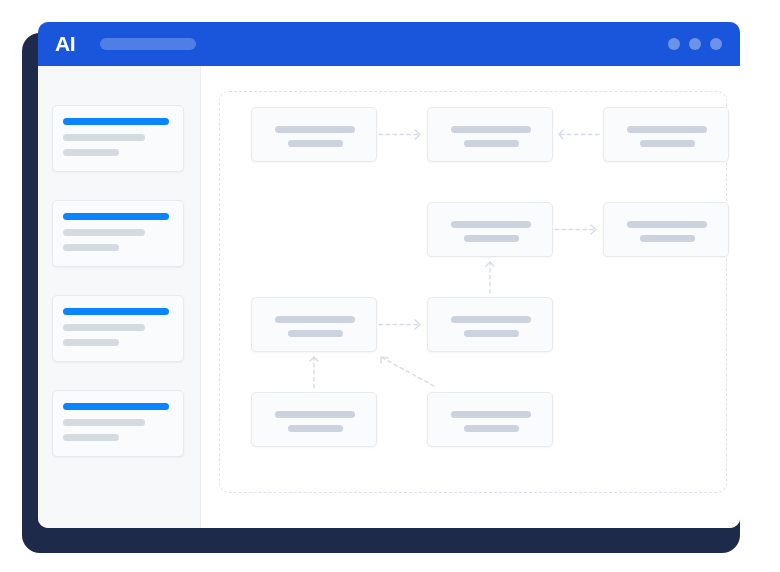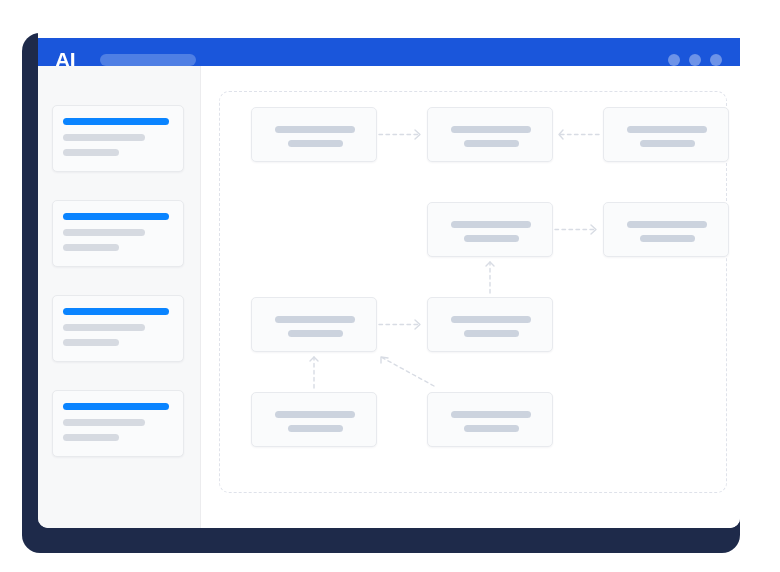--- a/index.html
+++ b/index.html
@@ -40,21 +40,21 @@
     height: 506px;
     background: #ffffff;
     border-radius: 10px;
     overflow: hidden;
   }
 
   
   .titlebar {
     position: absolute;
     left: 0;
-    top: 16px;
+    top: 0;
     width: 702px;
     height: 44px;
     background: #1a56db;
   }
   .logo-mark {
     position: absolute;
     left: 17px;
     top: 10px;
     color: #ffffff;
     font-size: 21px;

